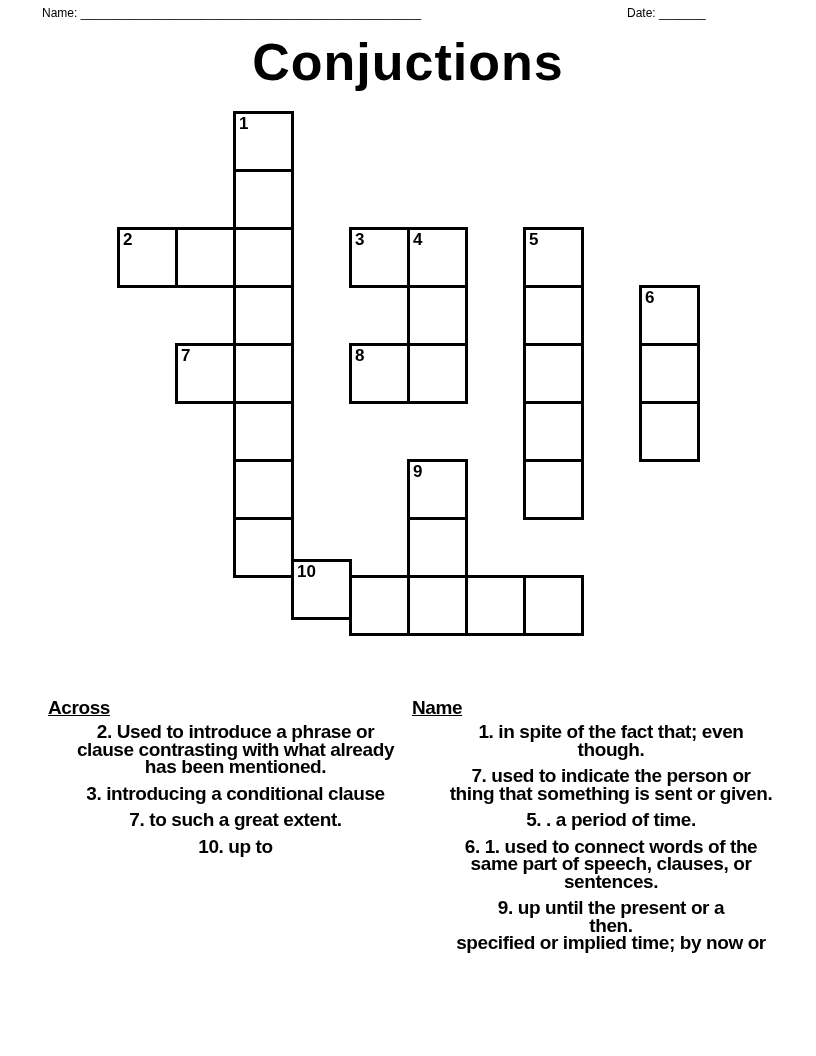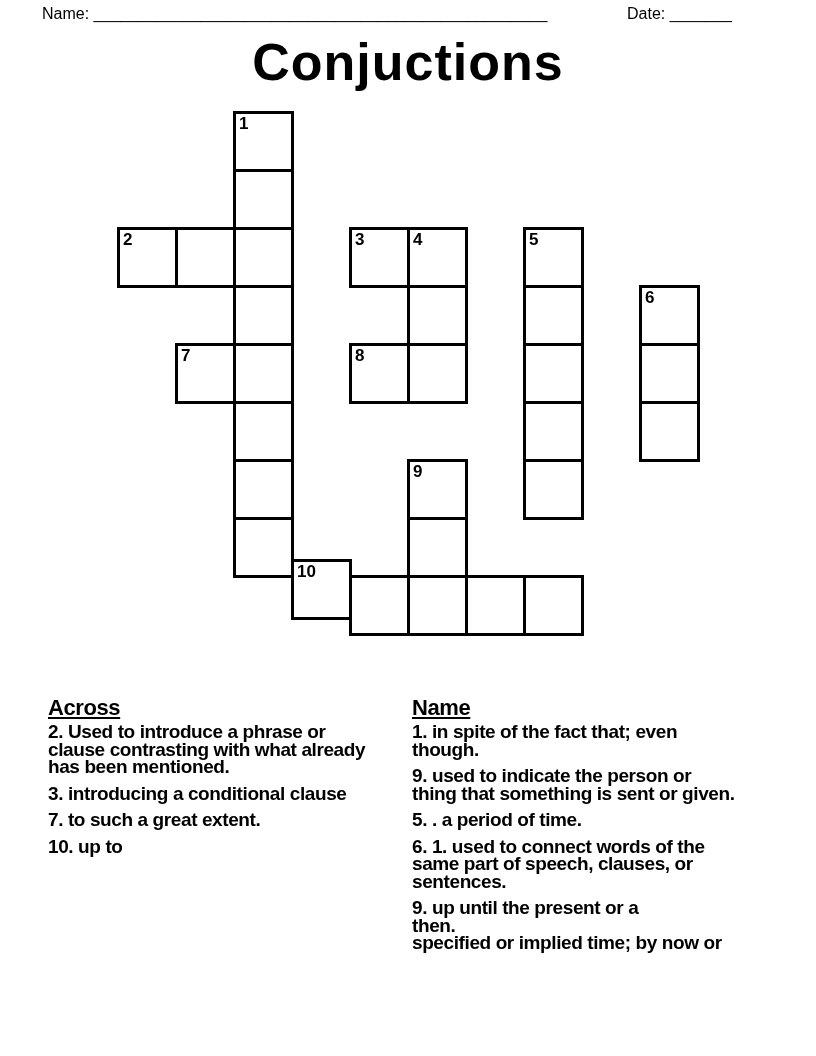--- a/index.html
+++ b/index.html
@@ -5,21 +5,21 @@
   html, body { margin: 0; padding: 0; }
   body {
     width: 816px; height: 1056px;
     background: #ffffff; color: #000000;
     font-family: "Liberation Sans", sans-serif;
     position: relative; overflow: hidden;
   }
   .page { position: absolute; inset: 0; }
 
   
-  .hdr-field { position: absolute; top: 3px; font-size: 16px; line-height: 21px; white-space: nowrap; }
+  .hdr-field { position: absolute; top: 3px; font-size: 12px; line-height: 21px; white-space: nowrap; }
   .name-field { left: 42px; }
   .date-field { left: 627px; }
 
   
   .title {
     position: absolute; top: 36px; left: 0; width: 816px;
     text-align: center; font-size: 52px; line-height: 52px;
     font-weight: bold; letter-spacing: 1px; margin: 0;
   }
 
@@ -33,24 +33,24 @@
   .num {
     position: absolute; top: 0px; left: 3px;
     font-size: 17px; font-weight: bold; line-height: 19px;
   }
 
   
   .clues-col { position: absolute; top: 699px; }
   .across-col { left: 48px;  width: 375px; }
   .down-col   { left: 412px; width: 398px; }
   .clues-heading {
-    font-size: 22px; font-weight: bold; text-decoration: underline;
+    font-size: 19px; font-weight: bold; text-decoration: underline;
     line-height: 17px; margin: 0 0 7px 0; letter-spacing: -0.4px;
   }
-  .clue { margin: 0 0 9px 0; }
+  .clue { margin: 0 0 9px 0; text-align: center; }
   .clue-line {
     font-size: 19px; font-weight: bold; line-height: 17.5px;
     letter-spacing: -0.4px; white-space: nowrap;
   }
 </style>
 </head>
 <body>
 
 <div class="page">
 
@@ -141,21 +141,21 @@
   </div>
 
   <div class="clues-col down-col">
     <div class="clues-heading">Name</div>
     <div id="down-list">
         <div class="clue">
           <div class="clue-line">1. in spite of the fact that; even</div>
           <div class="clue-line">though.</div>
         </div>
         <div class="clue">
-          <div class="clue-line">9. used to indicate the person or</div>
+          <div class="clue-line">7. used to indicate the person or</div>
           <div class="clue-line">thing that something is sent or given.</div>
         </div>
         <div class="clue">
           <div class="clue-line">5. . a period of time.</div>
         </div>
         <div class="clue">
           <div class="clue-line">6. 1. used to connect words of the</div>
           <div class="clue-line">same part of speech, clauses, or</div>
           <div class="clue-line">sentences.</div>
         </div>

